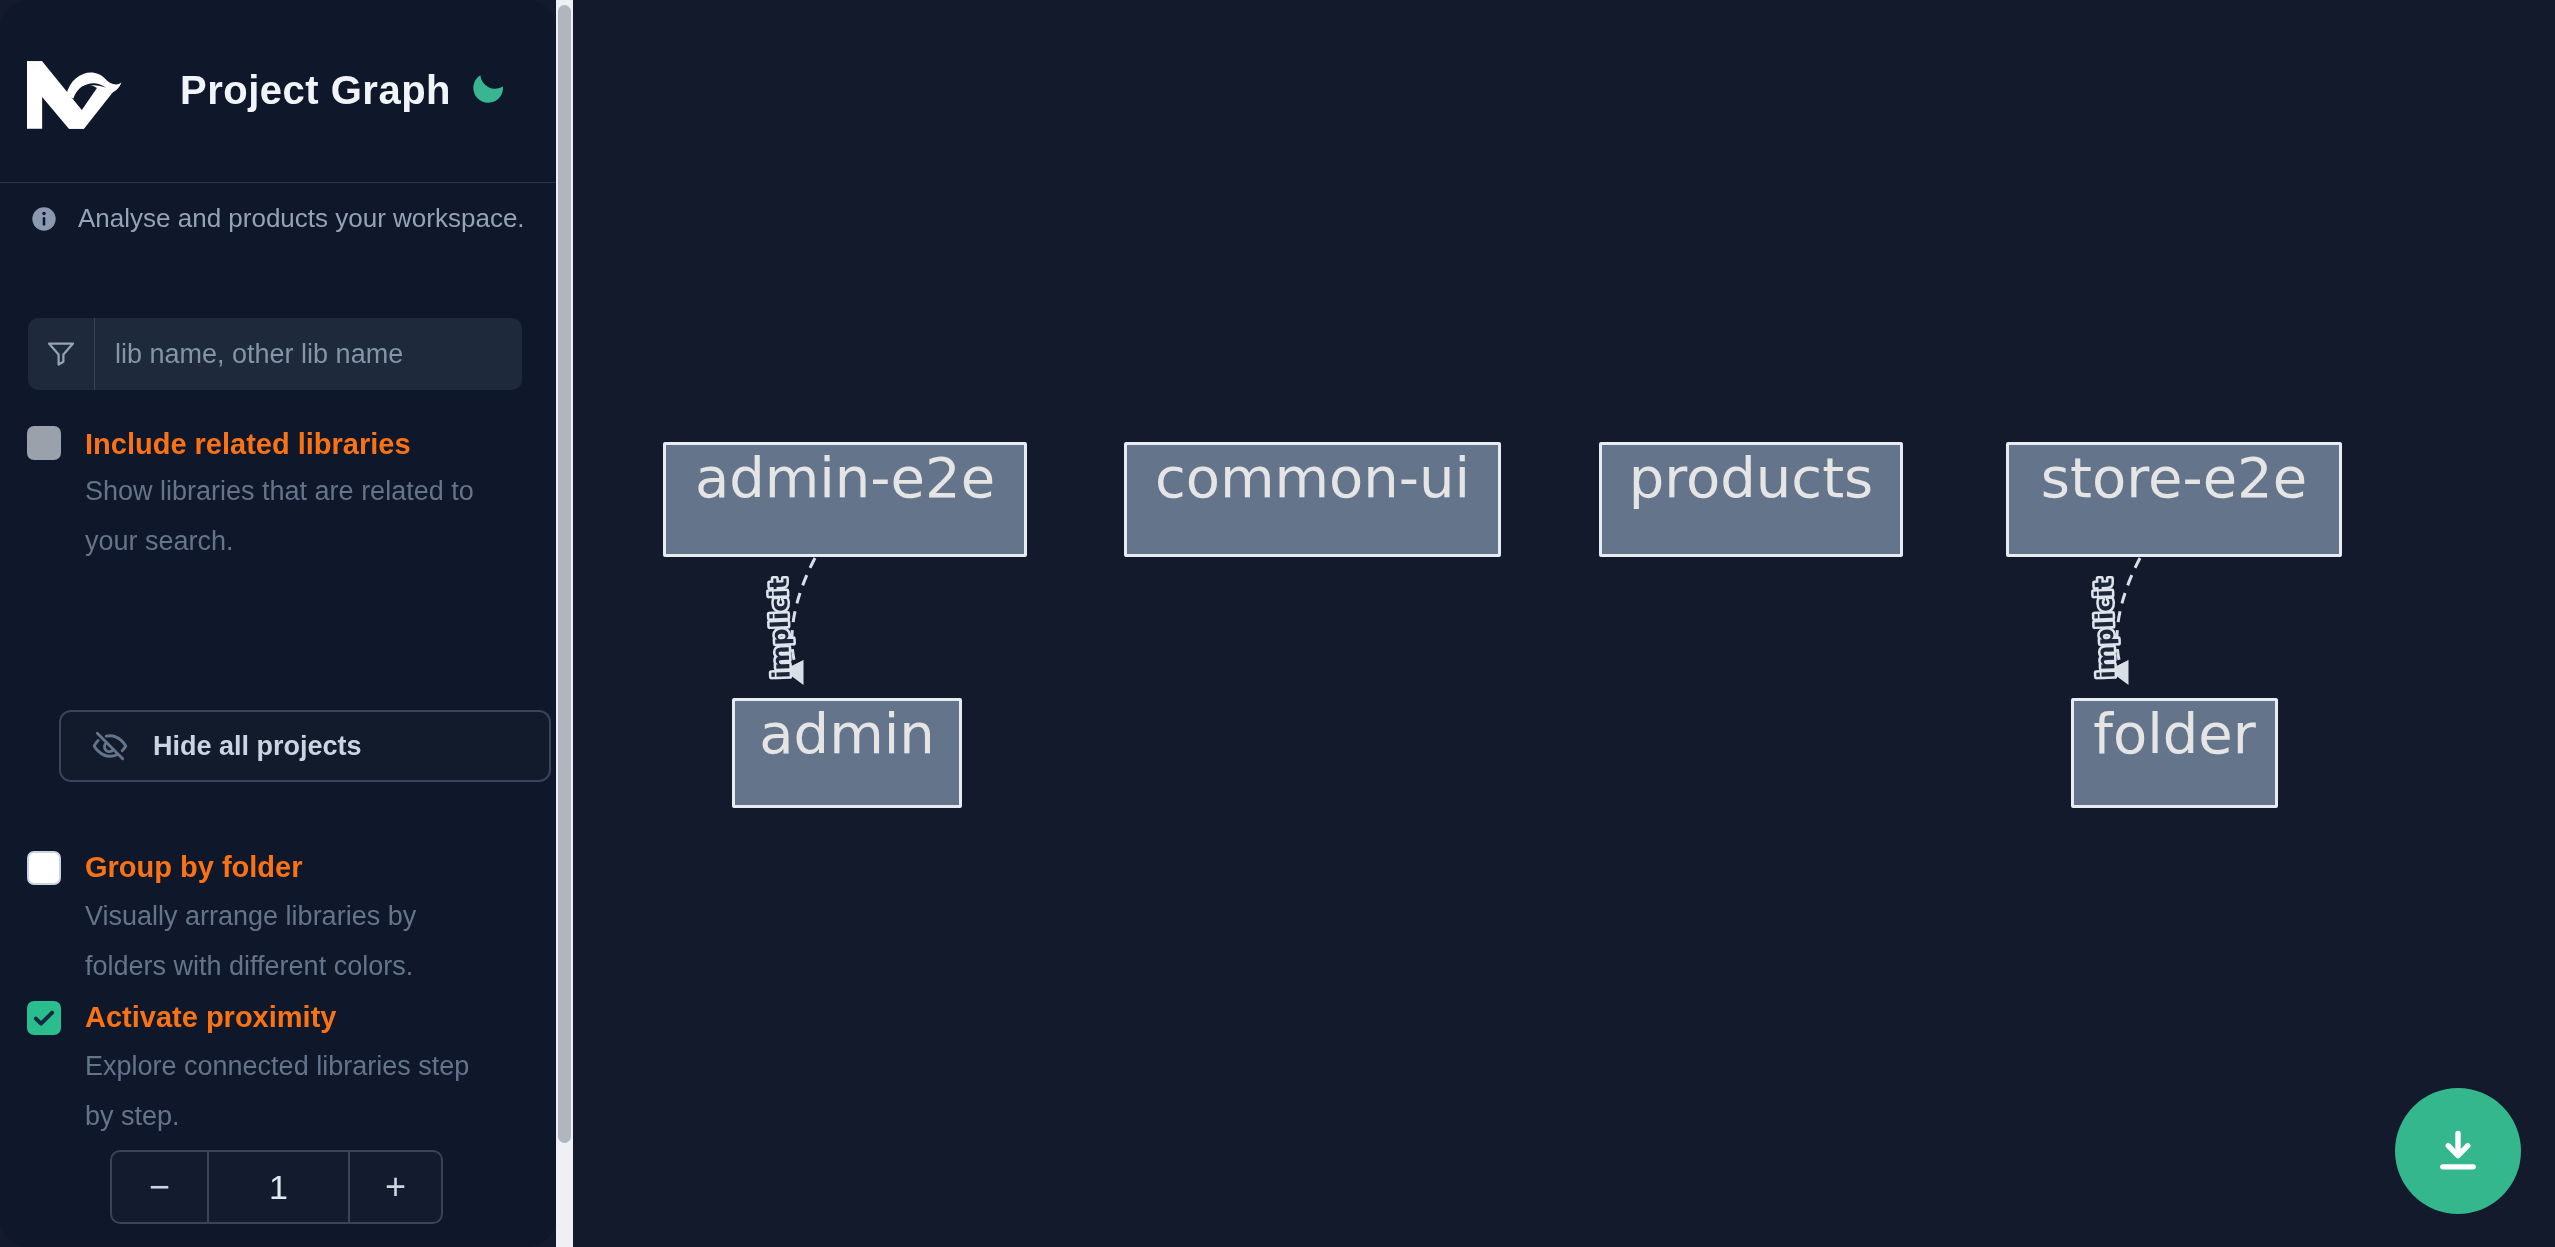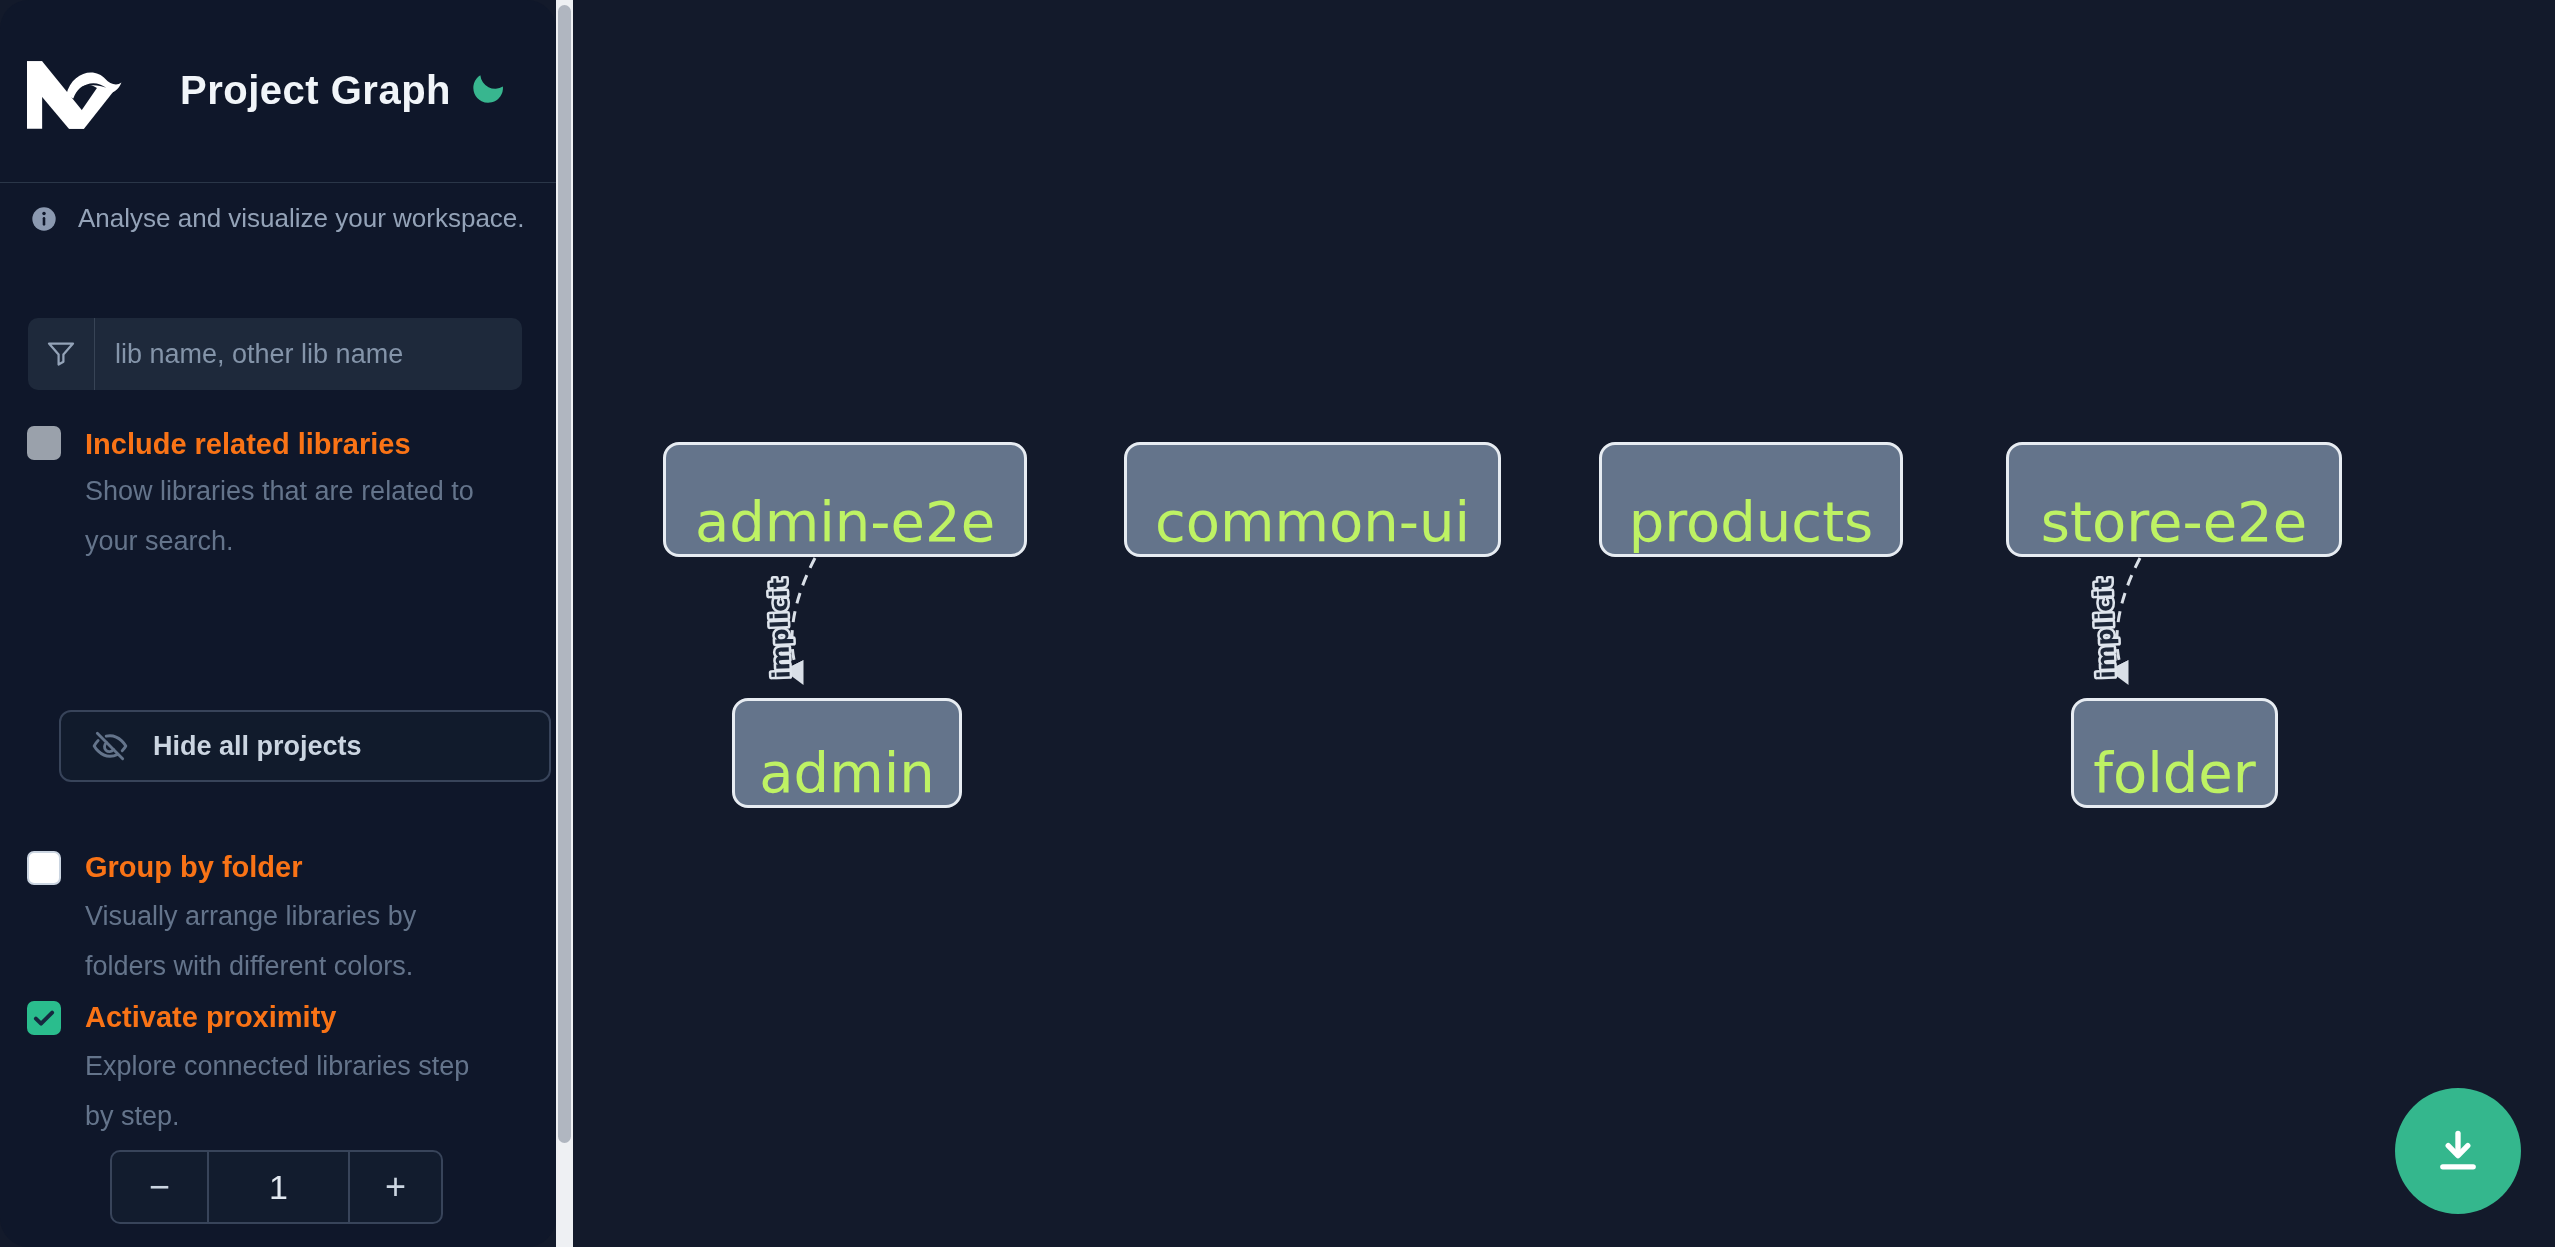--- a/index.html
+++ b/index.html
@@ -42,22 +42,22 @@
   .stepper .cell{display:flex;align-items:center;justify-content:center;color:#cbd5e1;font-size:36px;cursor:pointer;}
   .stepper .dec{width:95px;border-right:2px solid #38445a;}
   .stepper .val{width:139px;font-size:34px;color:#e2e8f0;cursor:default;}
   .stepper .inc{flex:1;border-left:2px solid #38445a;}
 
   
   .scrollbar{position:absolute;left:556px;top:0;width:17px;height:1247px;background:#eef0f3;cursor:col-resize;}
   .scrollbar .thumb{position:absolute;left:2px;top:5px;width:13px;height:1138px;border-radius:7px;background:#b0b6c0;}
 
   
-  .node{position:absolute;background:#64748b;border:3px solid #e7ecf2;border-radius:16px;
-        color:#bef264;display:flex;align-items:flex-end;justify-content:center;
+  .node{position:absolute;background:#64748b;border:3px solid #e7ecf2;border-radius:2px;
+        color:#e5e5e5;display:flex;align-items:flex-start;justify-content:center;
         font-family:"DejaVu Sans","Liberation Sans",sans-serif;font-size:56px;cursor:pointer;box-sizing:border-box;}
   .edges{position:absolute;left:0;top:0;width:2555px;height:1247px;pointer-events:none;}
   .edge-label{font-family:"DejaVu Sans","Liberation Sans",sans-serif;font-size:24px;font-weight:700;
         fill:#1c2638;stroke:#dfe5ed;stroke-width:5px;paint-order:stroke;stroke-linejoin:round;}
 
   .fab{position:absolute;left:2395px;top:1088px;width:126px;height:126px;border-radius:50%;
        background:#34b78d;border:none;display:flex;align-items:center;justify-content:center;cursor:pointer;}
   .fab svg{width:56px;height:56px;}
 </style>
 </head>
@@ -84,21 +84,21 @@
     </button>
 
     <div class="header-divider"></div>
 
     <div class="info-row">
       <svg viewBox="0 0 24 24">
         <circle cx="12" cy="12" r="10" fill="#8b99b0"></circle>
         <rect x="10.9" y="10.3" width="2.2" height="7.4" rx="1.1" fill="#0f172a"></rect>
         <circle cx="12" cy="7.2" r="1.5" fill="#0f172a"></circle>
       </svg>
-      <span class="info-text">Analyse and visualize your workspace.</span>
+      <span class="info-text">Analyse and products your workspace.</span>
     </div>
 
     <div class="searchbox">
       <span class="iconseg">
         <svg viewBox="0 0 24 24" fill="none" stroke="#94a3b8" stroke-width="1.5" stroke-linejoin="round">
           <path d="M4 5h16l-6.4 7.4v4.8l-3.2 1.8v-6.6Z"></path>
         </svg>
       </span>
       <input type="text" placeholder="lib name, other lib name" style="">
     </div>

